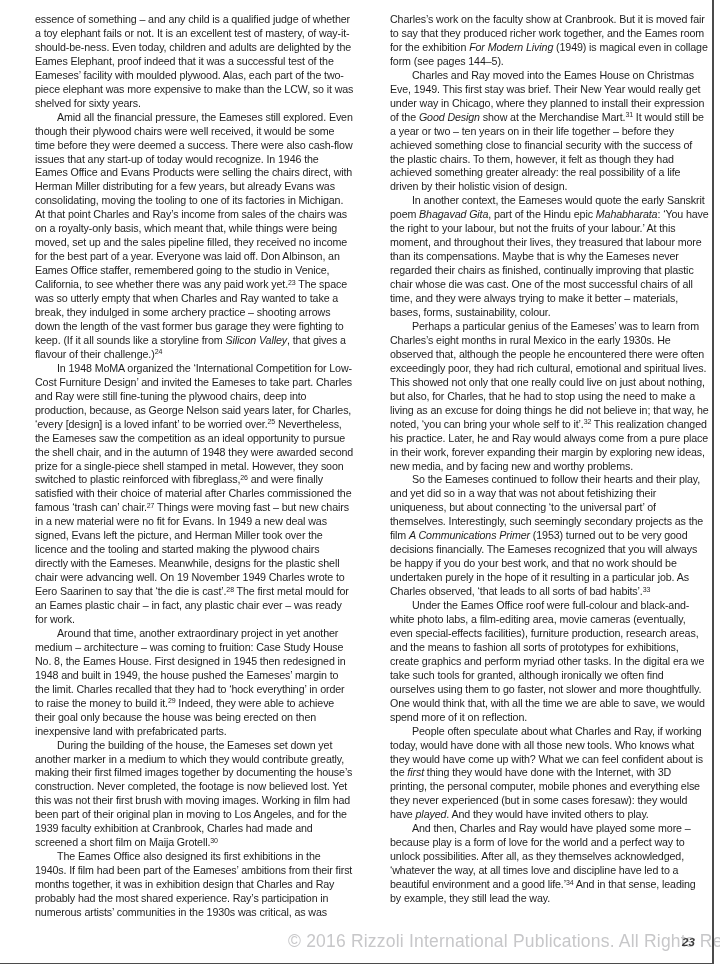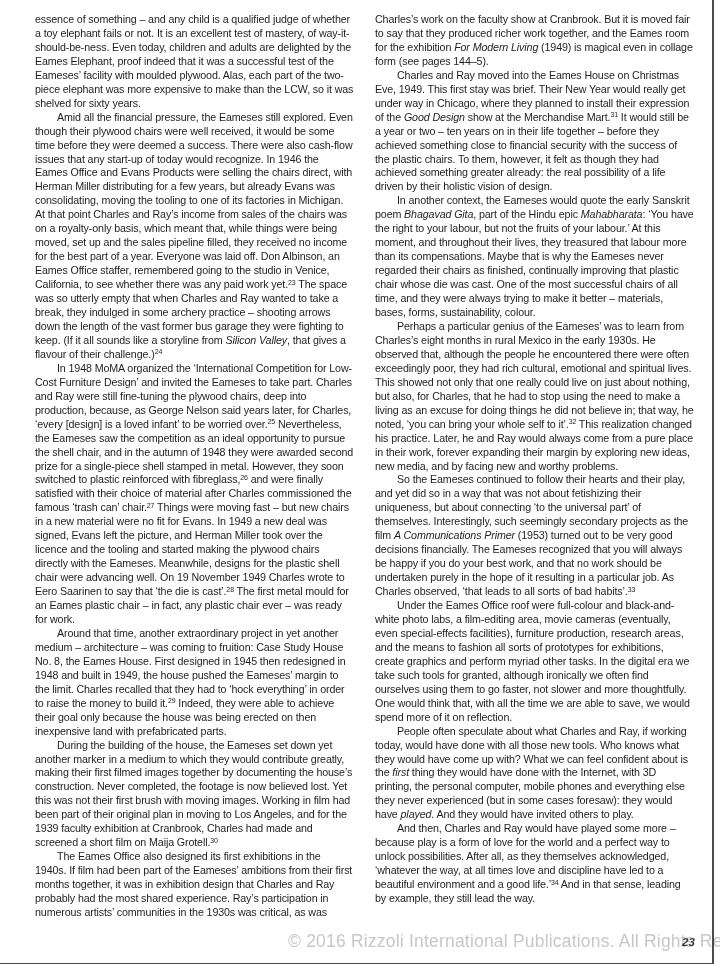--- a/index.html
+++ b/index.html
@@ -9,21 +9,21 @@
     font-family: "Liberation Sans", sans-serif;
     color: #1e1e1e;
     position: relative;
     overflow: hidden;
   }
   .page { position: absolute; inset: 0; }
   .columns {
     position: absolute;
     top: 13px; left: 35px;
     display: flex;
-    gap: 21px;
+    gap: 36px;
   }
   .col {
     width: 319px;
     font-size: 10.7px;
     line-height: 13.95px;
     letter-spacing: -0.12px;
     text-align: left;
   }
   .para { margin: 0; }
   .para.indent { text-indent: 22px; }

